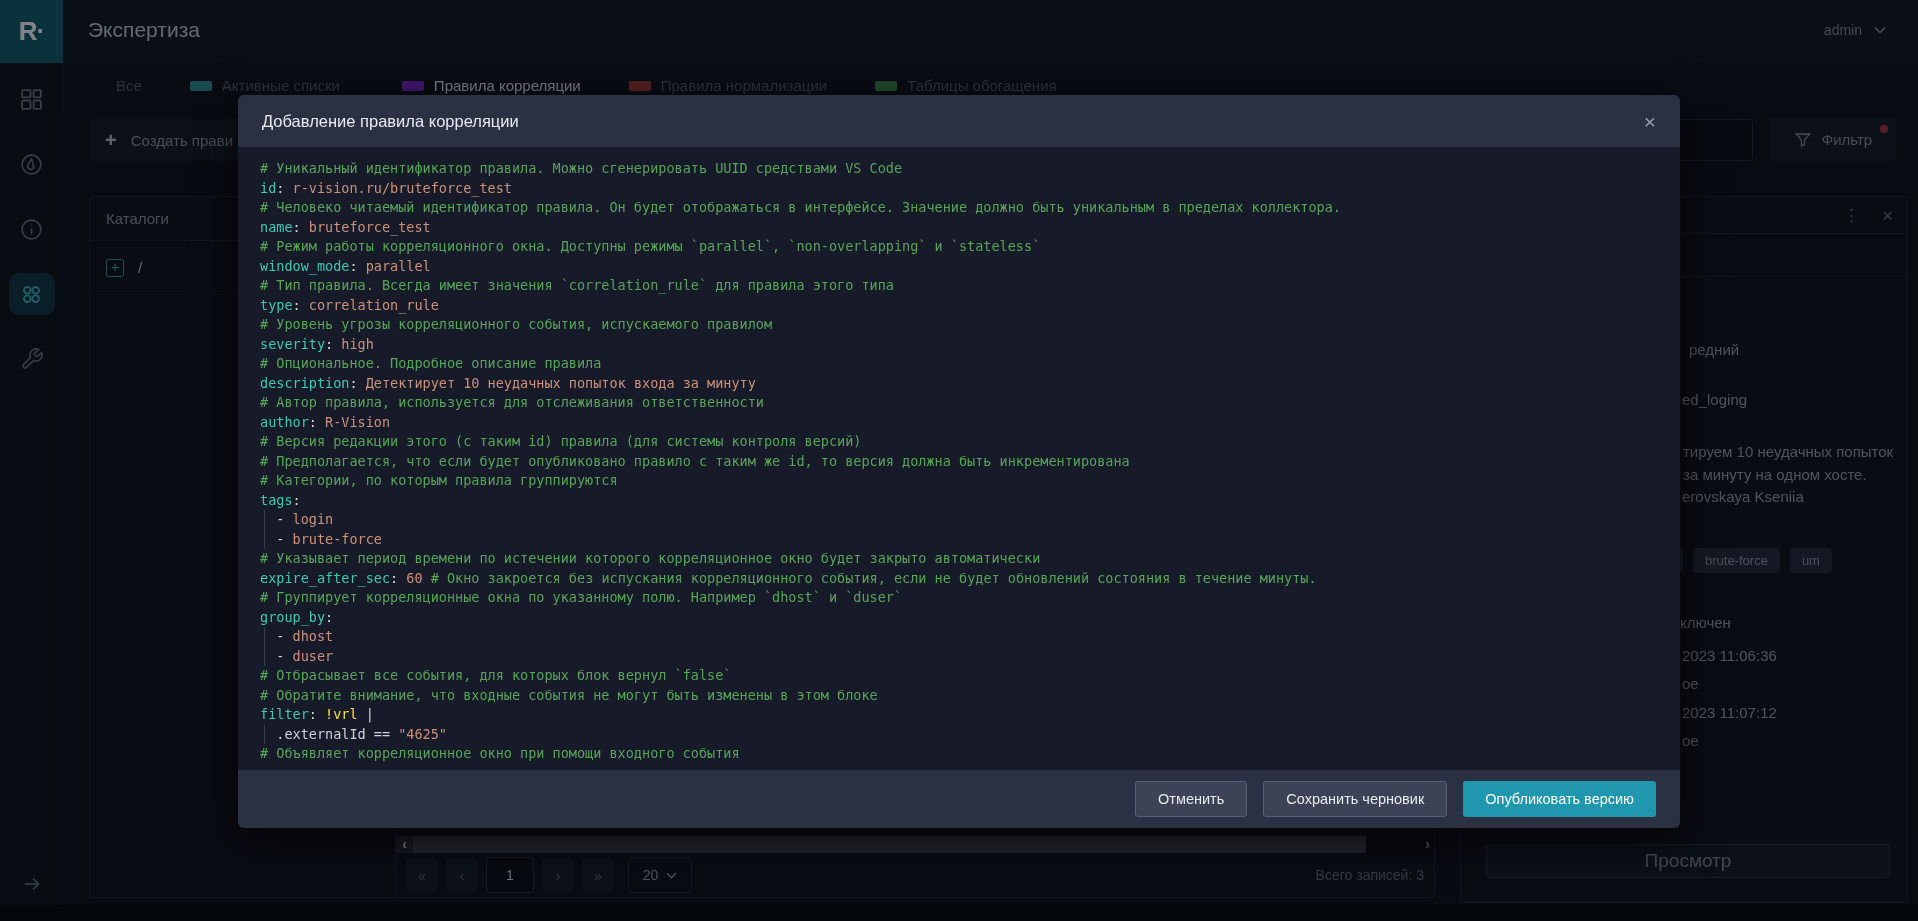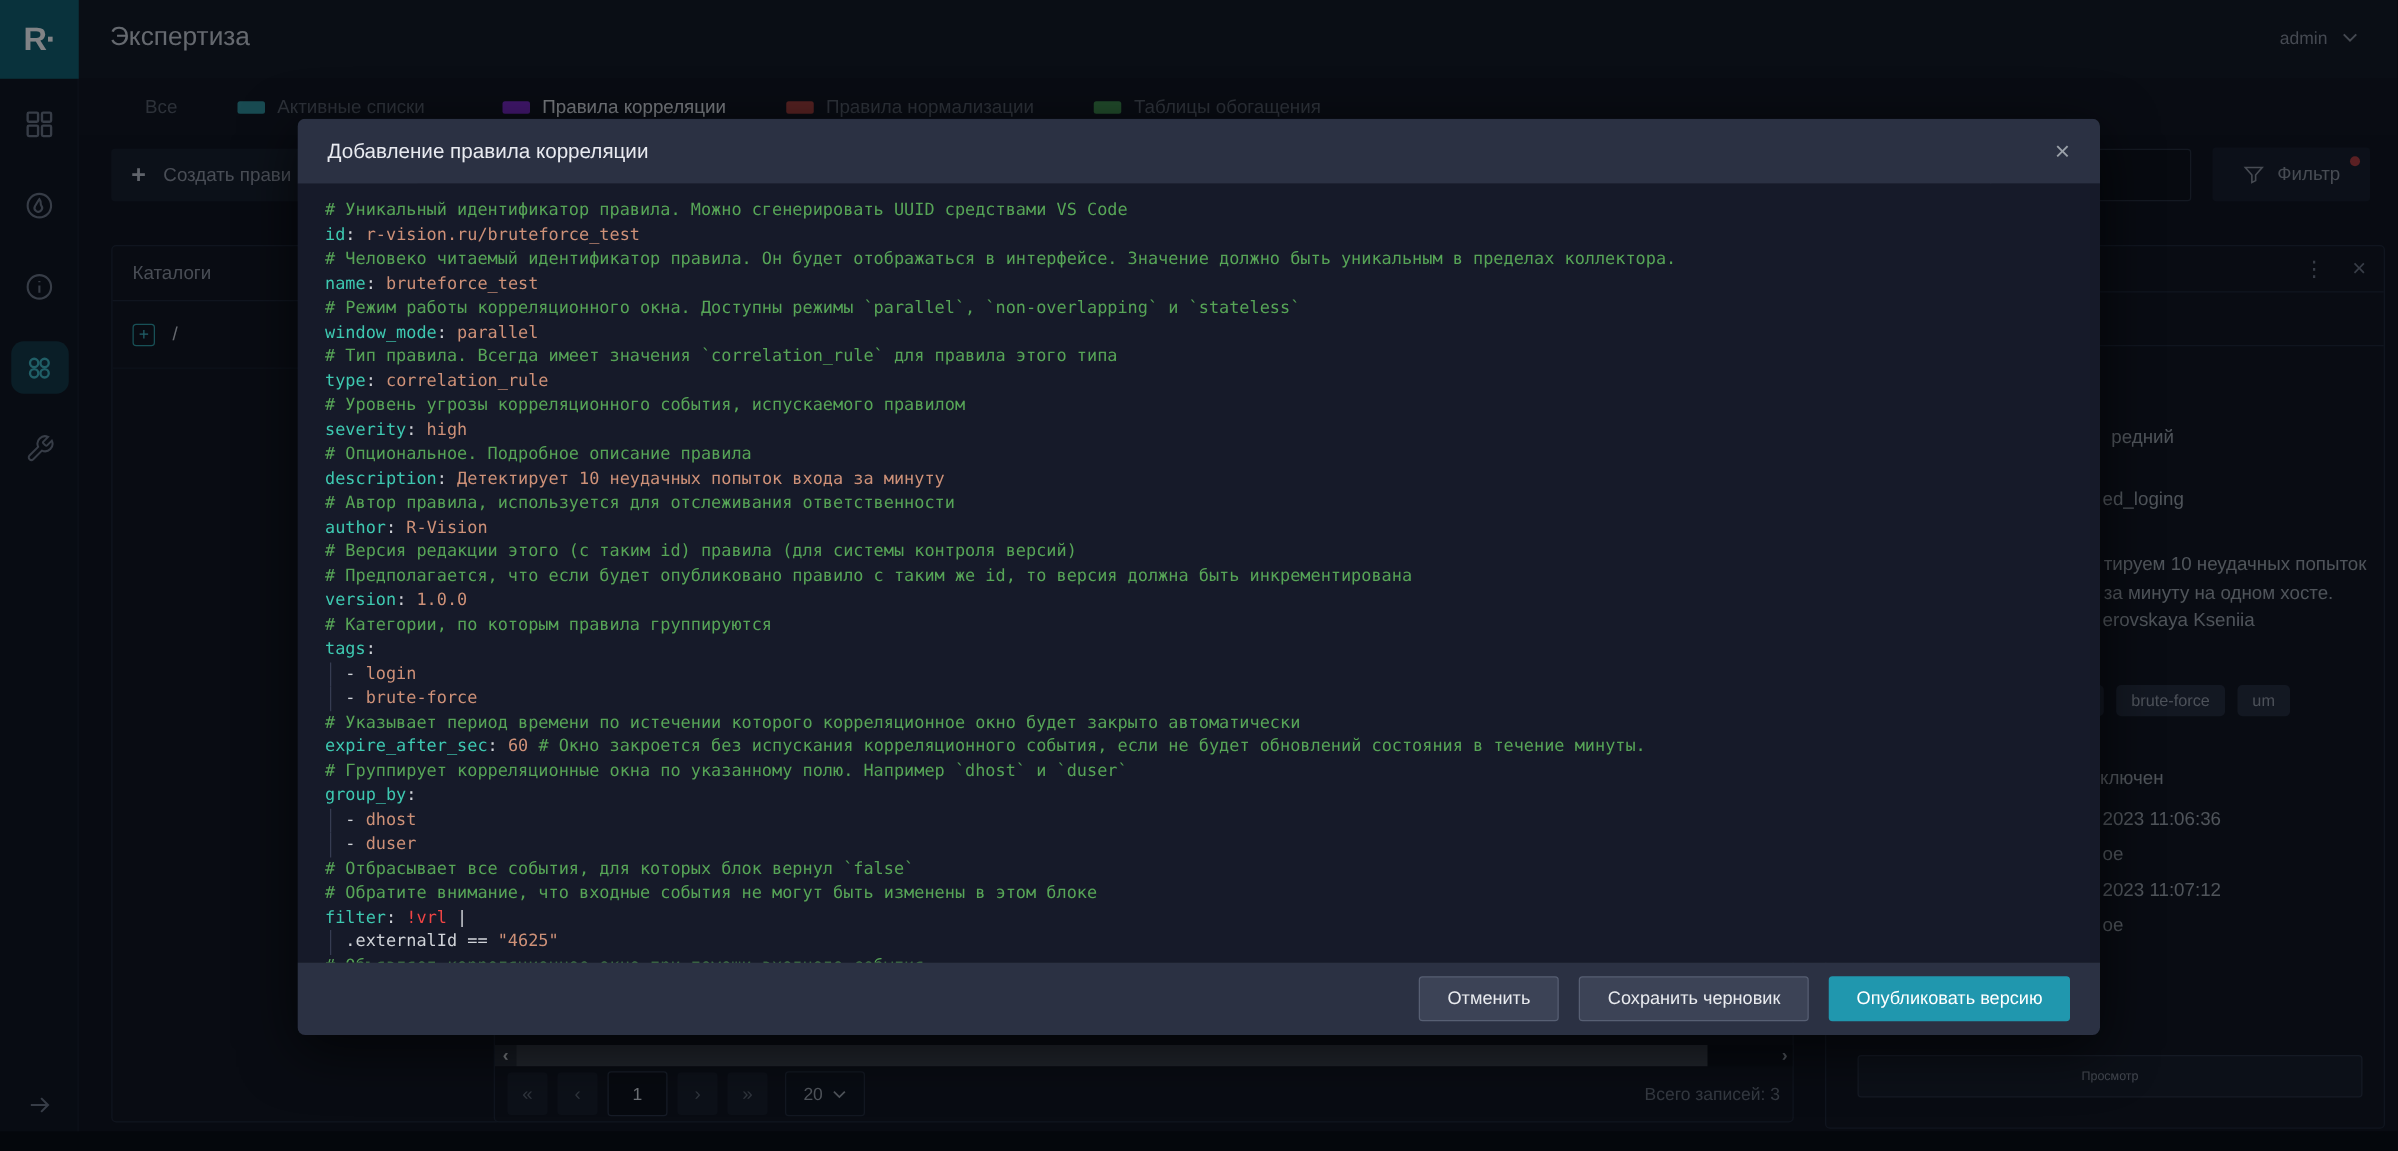--- a/index.html
+++ b/index.html
@@ -80,40 +80,40 @@
   .rp-icons{ position:absolute; right:14px; top:8px; display:flex; gap:22px; color:#6d7380;}
   .rp-kebab{ font-size:17px; cursor:pointer;}
   .rp-close{ font-size:19px; cursor:pointer;}
   .rp-div1{ position:absolute; left:0; top:36px; width:100%; border-top:1px solid #1d2330;}
   .rp-div2{ position:absolute; left:0; top:79px; width:100%; border-top:1px solid #1d2330;}
   .rp-frag{ position:absolute; color:#9aa0a6; font-size:15px;}
   .chip-row{ position:absolute; top:351px; left:200px; display:flex; gap:10px;}
   .chip{ background:#232837; color:#959aa4; font-size:13px; padding:5px 12px; border-radius:4px;}
   .chip.cut{ width:22px; padding:5px 0;}
   .view-btn{ position:absolute; left:25px; right:17px; top:647px; height:34px; background:#141823;
-             border:1px solid #272d3b; border-radius:3px; color:#80858f; font-size:10px;
+             border:1px solid #272d3b; border-radius:3px; color:#80858f; font-size:19px;
              display:flex; align-items:center; justify-content:center; cursor:pointer;}
 
   .bottom-strip{ position:absolute; left:0; top:905px; width:1918px; height:16px; background:#04060a;}
 
   
   .overlay{ position:absolute; inset:0; background:rgba(4,7,13,0.5); z-index:40;}
   .modal{ position:absolute; left:238px; top:95px; width:1442px; height:733px; z-index:50;
           border-radius:6px; overflow:hidden; box-shadow:0 12px 44px rgba(0,0,0,.65);
           display:flex; flex-direction:column;}
   .modal-header{ height:52px; background:#2b3143; display:flex; align-items:center; padding:0 24px;
                  flex:none;}
   .modal-title{ color:#e8eaf0; font-size:16.5px;}
   .modal-close{ margin-left:auto; color:#9aa0a8; font-size:21px; cursor:pointer; line-height:1;}
   .code{ flex:1; background:#161a29; overflow:hidden; padding:12px 12px 0 22px;
          font-family:"DejaVu Sans Mono",monospace; font-size:13.5px; line-height:19.5px;}
   .cl{ white-space:pre; position:relative;}
   .cl.g::before{ content:""; position:absolute; left:4px; top:0; bottom:0; width:1px; background:#363c52;}
   .t-c{ color:#57a557;} .t-k{ color:#3ec9b1;} .t-v{ color:#ce9178;}
-  .t-p{ color:#d0d3d8;} .t-b{ color:#ef4444;}
+  .t-p{ color:#d0d3d8;} .t-b{ color:#fde047;}
   .modal-footer{ height:58px; background:#2b3143; flex:none; display:flex; align-items:center;
                  justify-content:flex-end; gap:16px; padding-right:24px;}
   .btn{ height:36px; border-radius:3px; font-size:14.5px; display:flex; align-items:center;
         justify-content:center; cursor:pointer; padding:0 22px;}
   .btn-slate{ background:#3c4356; border:1px solid #575f73; color:#e9ebef;}
   .btn-primary{ border:none; color:#fff;}
 </style>
 </head>
 <body>
 
@@ -284,21 +284,20 @@
         <div class="cl"><span class="t-c"># Тип правила. Всегда имеет значения `correlation_rule` для правила этого типа</span></div>
         <div class="cl"><span class="t-k">type</span><span class="t-p">: </span><span class="t-v">correlation_rule</span></div>
         <div class="cl"><span class="t-c"># Уровень угрозы корреляционного события, испускаемого правилом</span></div>
         <div class="cl"><span class="t-k">severity</span><span class="t-p">: </span><span class="t-v">high</span></div>
         <div class="cl"><span class="t-c"># Опциональное. Подробное описание правила</span></div>
         <div class="cl"><span class="t-k">description</span><span class="t-p">: </span><span class="t-v">Детектирует 10 неудачных попыток входа за минуту</span></div>
         <div class="cl"><span class="t-c"># Автор правила, используется для отслеживания ответственности</span></div>
         <div class="cl"><span class="t-k">author</span><span class="t-p">: </span><span class="t-v">R-Vision</span></div>
         <div class="cl"><span class="t-c"># Версия редакции этого (с таким id) правила (для системы контроля версий)</span></div>
         <div class="cl"><span class="t-c"># Предполагается, что если будет опубликовано правило с таким же id, то версия должна быть инкрементирована</span></div>
-        <div class="cl"><span class="t-k">version</span><span class="t-p">: </span><span class="t-v">1.0.0</span></div>
         <div class="cl"><span class="t-c"># Категории, по которым правила группируются</span></div>
         <div class="cl"><span class="t-k">tags</span><span class="t-p">:</span></div>
         <div class="cl g"><span class="t-p">  - </span><span class="t-v">login</span></div>
         <div class="cl g"><span class="t-p">  - </span><span class="t-v">brute-force</span></div>
         <div class="cl"><span class="t-c"># Указывает период времени по истечении которого корреляционное окно будет закрыто автоматически</span></div>
         <div class="cl"><span class="t-k">expire_after_sec</span><span class="t-p">: </span><span class="t-v">60 </span><span class="t-c"># Окно закроется без испускания корреляционного события, если не будет обновлений состояния в течение минуты.</span></div>
         <div class="cl"><span class="t-c"># Группирует корреляционные окна по указанному полю. Например `dhost` и `duser`</span></div>
         <div class="cl"><span class="t-k">group_by</span><span class="t-p">:</span></div>
         <div class="cl g"><span class="t-p">  - </span><span class="t-v">dhost</span></div>
         <div class="cl g"><span class="t-p">  - </span><span class="t-v">duser</span></div>

